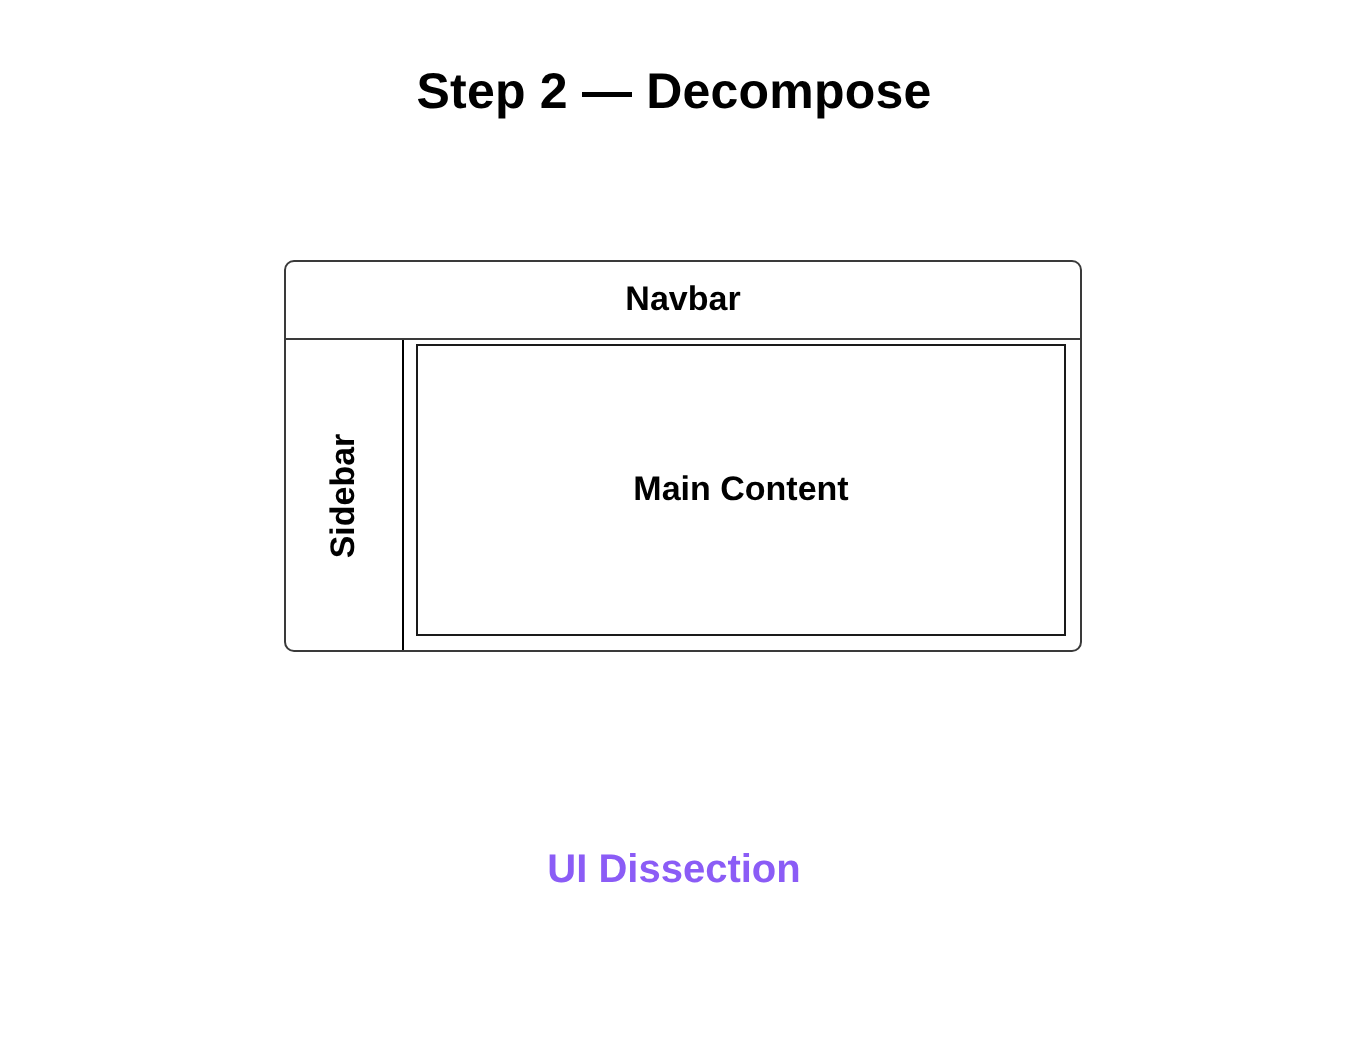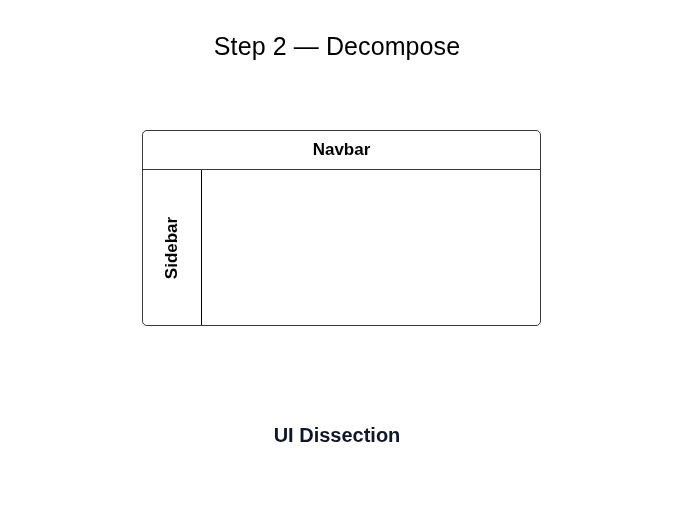--- a/index.html
+++ b/index.html
@@ -17,21 +17,21 @@
   }
 
   
   .slide-title {
     position: absolute;
     left: 0;
     top: 30px;
     width: 674px;
     text-align: center;
     font-size: 25px;
-    font-weight: normal;
+    font-weight: bold;
     letter-spacing: 0.1px;
     color: #000000;
     line-height: 32px;
     white-space: nowrap;
   }
 
   
   .wireframe {
     position: absolute;
     left: 142px;
@@ -120,21 +120,21 @@
 
   
   .caption {
     position: absolute;
     left: 0;
     top: 422px;
     width: 674px;
     text-align: center;
     font-size: 20px;
     font-weight: bold;
-    color: #0f172a;
+    color: #8b5cf6;
     line-height: 26px;
     white-space: nowrap;
   }
 </style>
 </head>
 <body>
 
 <div class="slide-title">Step 2 — Decompose</div>
 
 <div class="wireframe">
@@ -142,17 +142,22 @@
   <div class="navbar">
     <span class="navbar-label">Navbar</span>
   </div>
 
   <div class="body-row">
 
     <div class="sidebar">
       <span class="sidebar-label">Sidebar</span>
     </div>
 
+    <div class="main-area">
+      <div class="main-content">
+        <span class="main-content-label">Main Content</span>
+      </div>
+    </div>
 
   </div>
 </div>
 
 <div class="caption">UI Dissection</div>
 
 </body></html>

